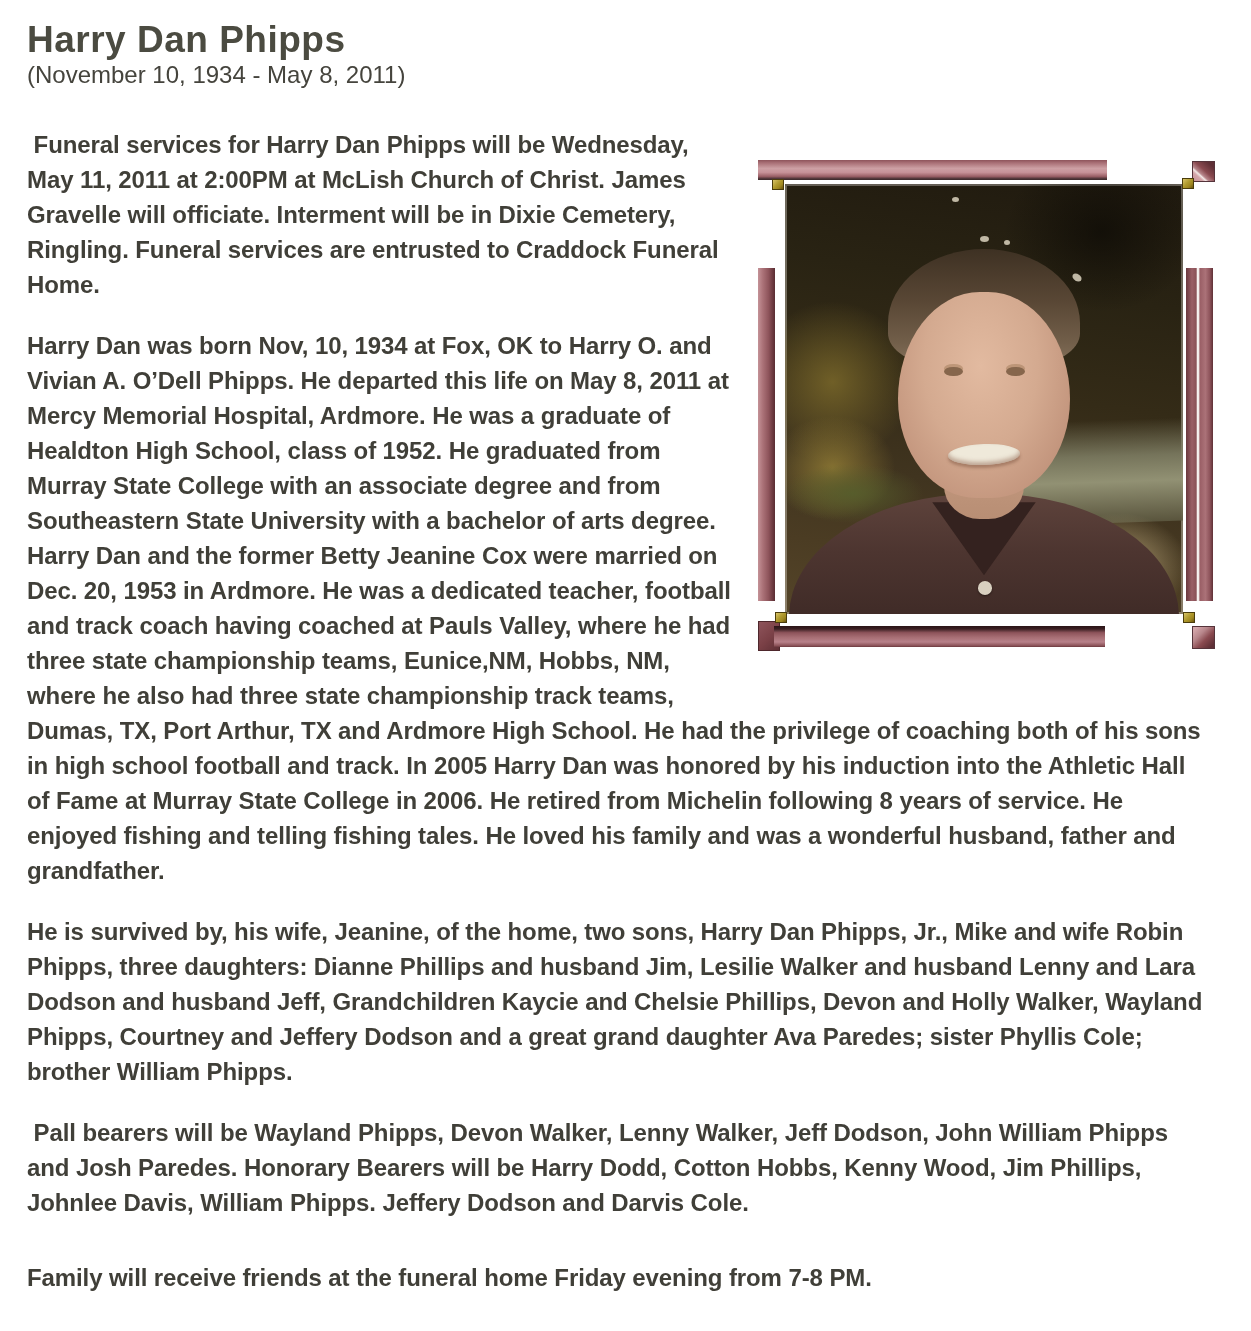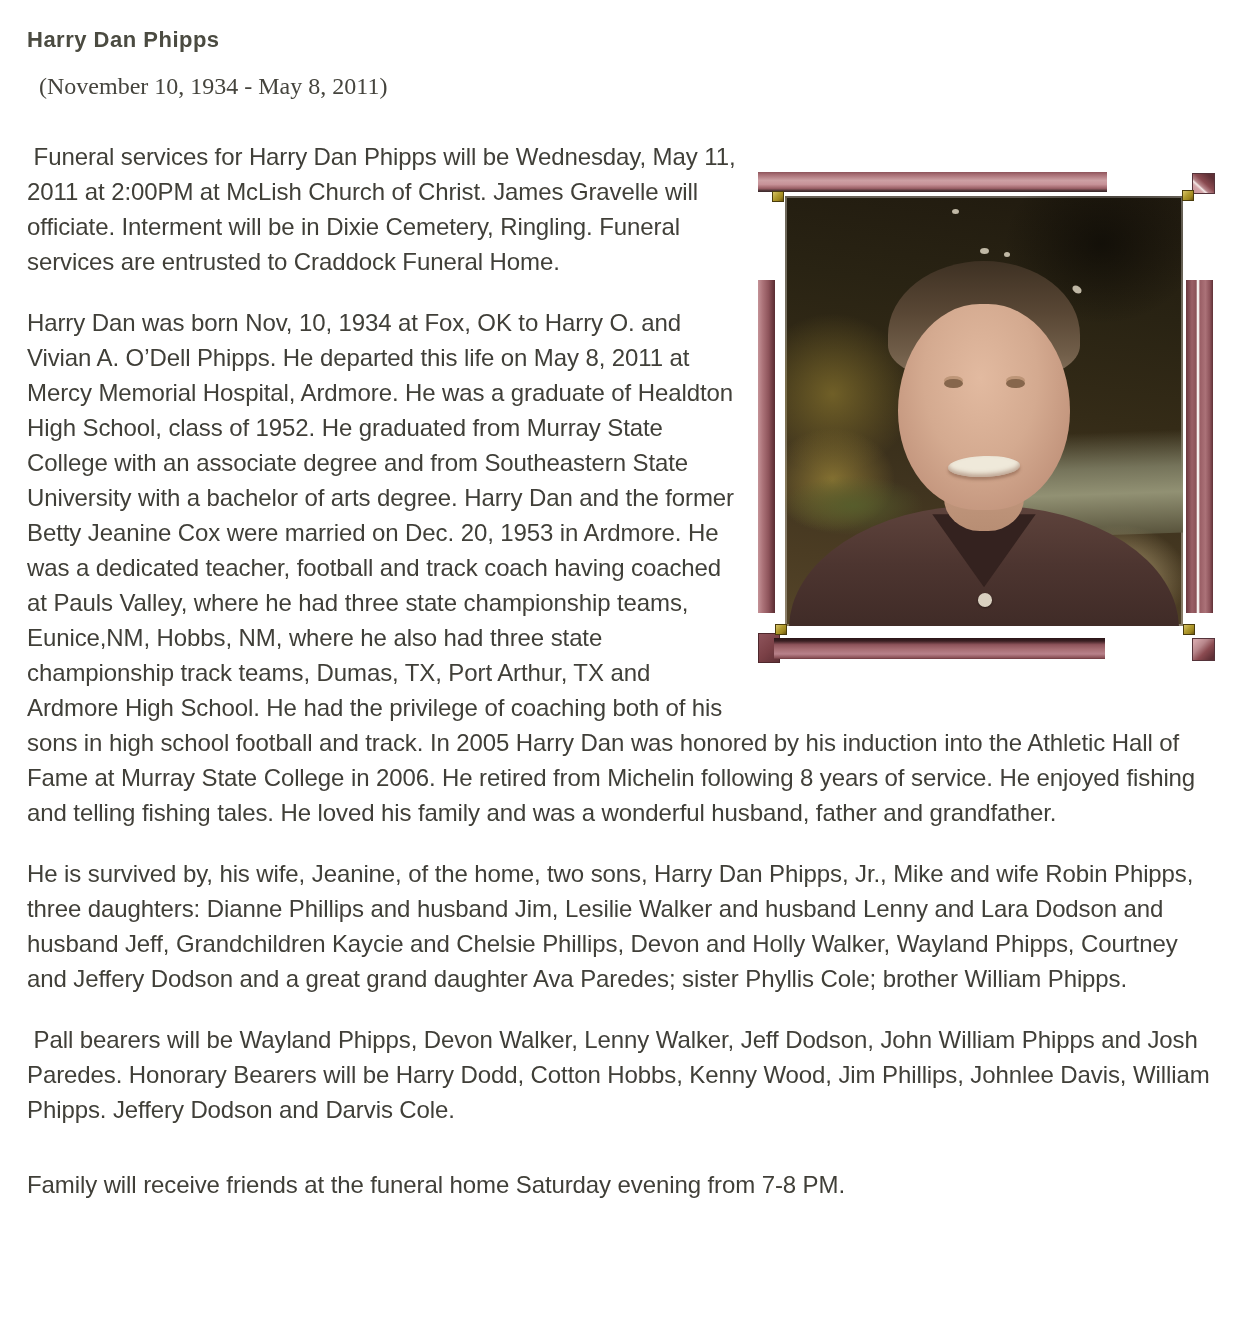--- a/index.html
+++ b/index.html
@@ -12,42 +12,42 @@
     height: 1331px;
     overflow: hidden;
     font-family: "Liberation Sans", "DejaVu Sans", sans-serif;
     color: #403f38;
   }
   .page {
     padding: 22px 38px 10px 27px;
   }
   h1.title {
     margin: 0;
-    font-size: 22px;
+    font-size: 37px;
     line-height: 36px;
     font-weight: bold;
     color: #4b4b41;
     letter-spacing: 0.5px;
   }
   .dates {
-    margin: 12px;
+    margin: 0;
     font-size: 24px;
     line-height: 33px;
     color: #45443d;
-    font-family: Liberation Serif, serif;
   }
   .content {
     position: relative;
   }
   .para {
     margin: 0;
     font-size: 24px;
     line-height: 35px;
     white-space: pre-wrap;
     letter-spacing: -0.1px;
+    font-weight: bold;
   }
   .para + .para { margin-top: 26px; }
   .para.first { margin-top: 36px; }
   .para.visitation { margin-top: 40px; }
 
   
   figure.photo-frame {
     float: right;
     position: relative;
     width: 455px;
@@ -234,16 +234,16 @@
       <div class="fp pin pin-tl"></div>
       <div class="fp pin pin-tr"></div>
       <div class="fp pin pin-bl"></div>
       <div class="fp pin pin-br"></div>
     </figure>
 
     <p class="para first"> Funeral services for Harry Dan Phipps will be Wednesday, May 11, 2011 at 2:00PM at McLish Church of Christ. James Gravelle will officiate. Interment will be in Dixie Cemetery, Ringling. Funeral services are entrusted to Craddock Funeral Home.</p>
     <p class="para">Harry Dan was born Nov, 10, 1934 at Fox, OK to Harry O. and Vivian A. O’Dell Phipps. He departed this life on May 8, 2011 at Mercy Memorial Hospital, Ardmore. He was a graduate of Healdton High School, class of 1952. He graduated from Murray State College with an associate degree and from Southeastern State University with a bachelor of arts degree. Harry Dan and the former Betty Jeanine Cox were married on Dec. 20, 1953 in Ardmore. He was a dedicated teacher, football and track coach having coached at Pauls Valley, where he had three state championship teams, Eunice,NM, Hobbs, NM, where he also had three state championship track teams, Dumas, TX, Port Arthur, TX and Ardmore High School. He had the privilege of coaching both of his sons in high school football and track. In 2005 Harry Dan was honored by his induction into the Athletic Hall of Fame at Murray State College in 2006. He retired from Michelin following 8 years of service. He enjoyed fishing and telling fishing tales. He loved his family and was a wonderful husband, father and grandfather.</p>
     <p class="para">He is survived by, his wife, Jeanine, of the home, two sons, Harry Dan Phipps, Jr., Mike and wife Robin Phipps, three daughters: Dianne Phillips and husband Jim, Lesilie Walker and husband Lenny and Lara Dodson and husband Jeff, Grandchildren Kaycie and Chelsie Phillips, Devon and Holly Walker, Wayland Phipps, Courtney and Jeffery Dodson and a great grand daughter Ava Paredes; sister Phyllis Cole; brother William Phipps.</p>
     <p class="para"> Pall bearers will be Wayland Phipps, Devon Walker, Lenny Walker, Jeff Dodson, John William Phipps and Josh Paredes. Honorary Bearers will be Harry Dodd, Cotton Hobbs, Kenny Wood, Jim Phillips, Johnlee Davis, William Phipps. Jeffery Dodson and Darvis Cole.</p>
-    <p class="para visitation">Family will receive friends at the funeral home Saturday evening from 7-8 PM.</p>
+    <p class="para visitation">Family will receive friends at the funeral home Friday evening from 7-8 PM.</p>
 
   </div>
 </div>
 
 </body></html>

